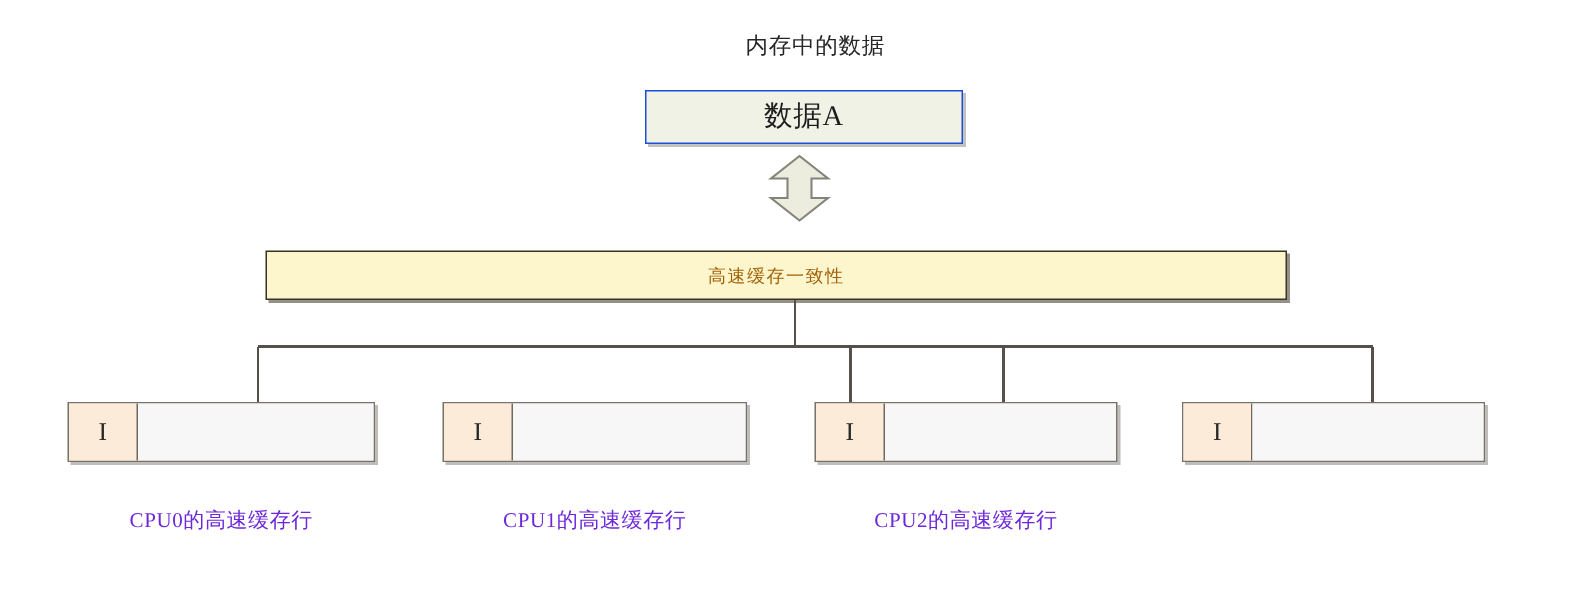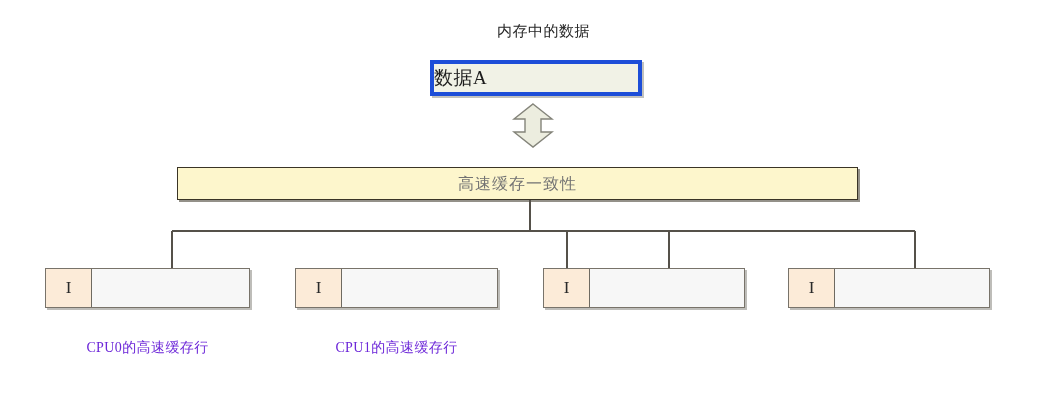--- a/index.html
+++ b/index.html
@@ -36,25 +36,25 @@
 
   
   .memory-box {
     position: absolute;
     left: 430px;
     top: 60px;
     width: 212px;
     height: 36px;
     box-sizing: border-box;
     background: #f1f2e6;
-    border: 4px solid #1d4ed8;
+    border: 1px solid #1d4ed8;
     box-shadow: 2px 2px 0 0 rgba(120,120,110,0.45);
     display: flex;
     align-items: center;
-    justify-content: flex-start;
+    justify-content: center;
   }
   .memory-box .label {
     font-size: 19px;
     line-height: 22px;
     letter-spacing: 0.5px;
     color: #1d1d1d;
   }
 
   
   .bi-arrow {
@@ -74,24 +74,24 @@
     height: 33px;
     box-sizing: border-box;
     background: #fdf6cc;
     border: 1px solid #3a3426;
     box-shadow: 2px 2px 0 0 rgba(60,55,40,0.55);
     display: flex;
     align-items: center;
     justify-content: center;
   }
   .coherence-box .label {
-    font-size: 16px;
+    font-size: 12px;
     line-height: 20px;
     letter-spacing: 1px;
-    color: #737373;
+    color: #a16207;
   }
 
   
   .connector {
     position: absolute;
     left: 0;
     top: 0;
     width: 1055px;
     height: 407px;
     pointer-events: none;
@@ -191,19 +191,20 @@
   <div class="cacheline cl-1">
     <div class="state-cell">I</div>
     <div class="data-cell"></div>
   </div>
   <div class="cl-caption cap-1">CPU1的高速缓存行</div>
 
   <div class="cacheline cl-2">
     <div class="state-cell">I</div>
     <div class="data-cell"></div>
   </div>
+  <div class="cl-caption cap-2">CPU2的高速缓存行</div>
 
   <div class="cacheline cl-3">
     <div class="state-cell">I</div>
     <div class="data-cell"></div>
   </div>
 
 </div>
 
 </body></html>

